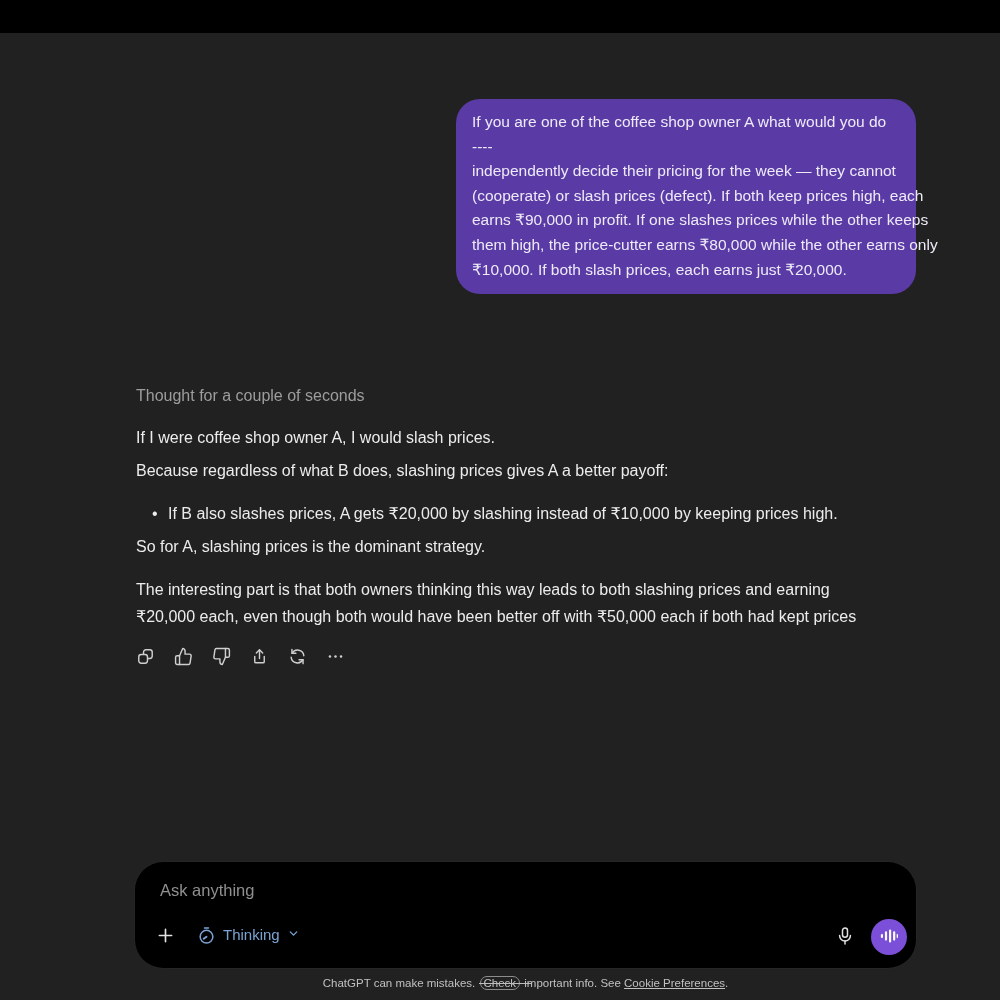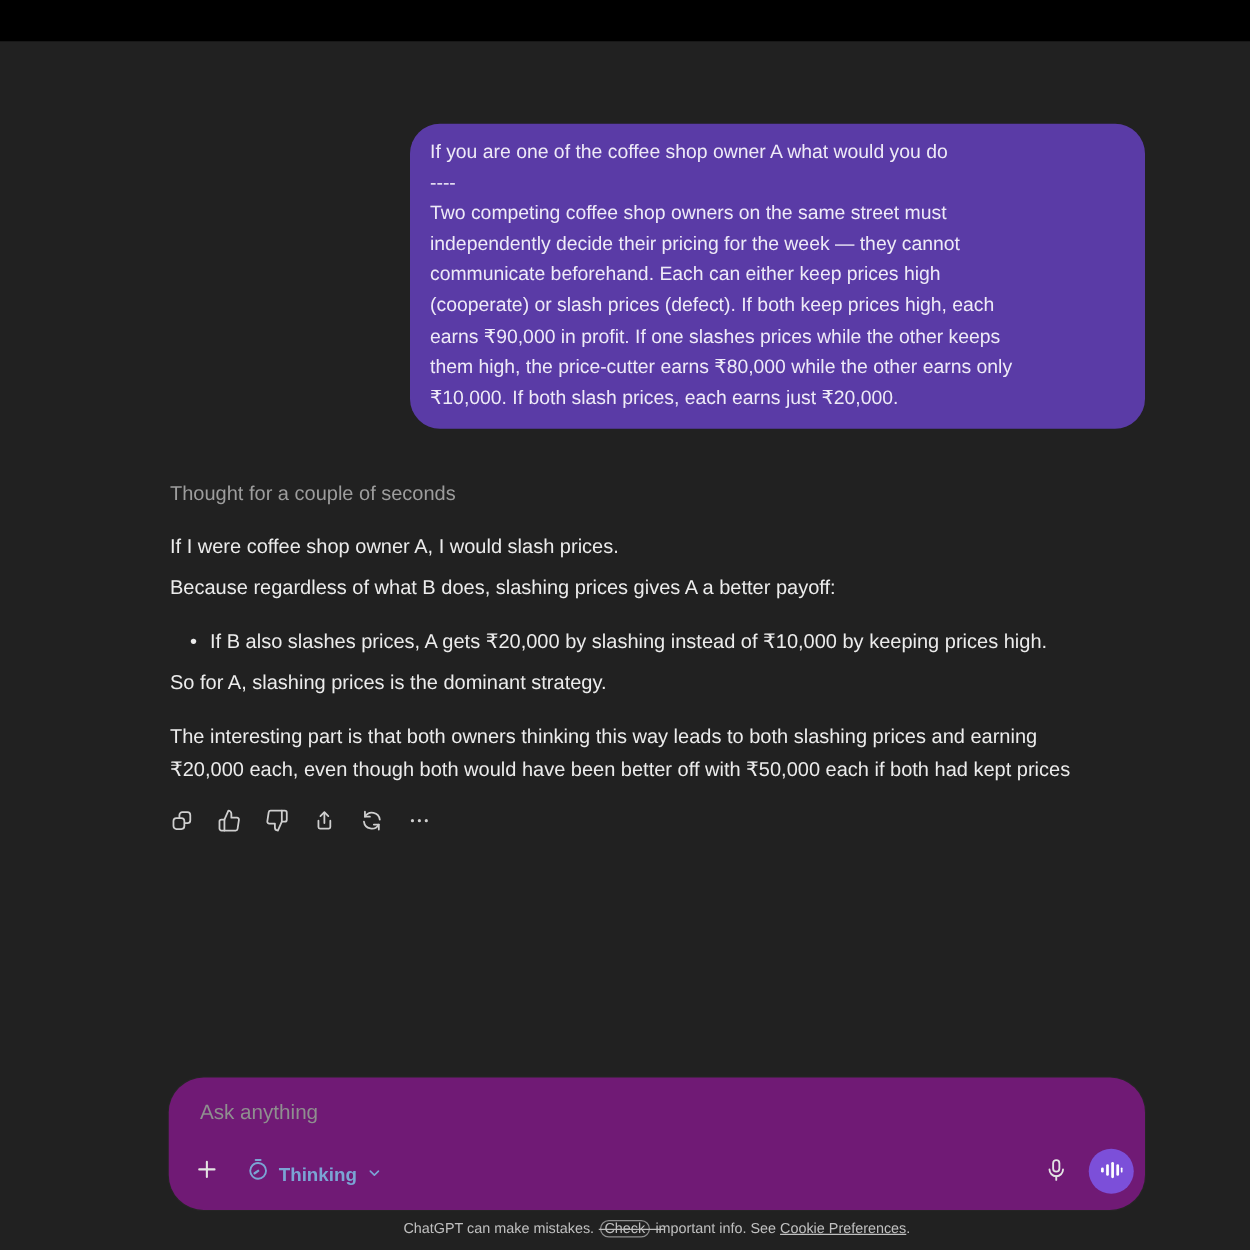--- a/index.html
+++ b/index.html
@@ -9,21 +9,21 @@
     font-family: "Liberation Sans", "DejaVu Sans", sans-serif;
     color: #ececec;
     position: relative;
   }
   .topbar {
     position: absolute; top: 0; left: 0; width: 1000px; height: 33px;
     background: #000;
   }
   
   .user-bubble {
-    position: absolute; top: 99px; right: 84px; width: 588px;
+    position: absolute; top: 99px; right: 84px; width: 460px;
     background: #5a3ba6;
     border-radius: 24px;
     padding: 11px 16px 12px 16px;
     color: #eeeaf7;
     font-size: 15.5px;
   }
   .user-bubble .line { line-height: 24.6px; white-space: pre; }
   
   .response {
     position: absolute; top: 383px; left: 136px; width: 782px;
@@ -50,45 +50,44 @@
   
   .action-row { display: flex; align-items: center; gap: 12px; margin-left: -4px; }
   .action-btn {
     width: 26px; height: 26px; display: flex; align-items: center; justify-content: center;
     border-radius: 6px; cursor: pointer; color: #cfcfcf; background: transparent; border: none;
   }
   .action-btn svg { display: block; }
   
   .composer {
     position: absolute; top: 862px; left: 135px; width: 781px; height: 106px;
-    background: #701a75;
+    background: #000000;
     border-radius: 28px;
     display: flex; flex-direction: column;
     box-shadow: 0 0 0 1px rgba(255,255,255,0.02);
   }
   .composer-input {
     flex: 1; padding: 19px 25px 0 25px;
     font-size: 16.5px; color: #8f8f8f; cursor: text;
   }
   .composer-row {
     display: flex; align-items: center;
     padding: 0 9px 13px 14px; gap: 8px;
   }
   .icon-btn {
     width: 32px; height: 32px; border-radius: 50%;
     display: flex; align-items: center; justify-content: center;
     color: #e3e3e3; cursor: pointer; background: transparent; border: none;
   }
   .thinking-pill {
-    display: flex; align-items: flex-end; gap: 7px;
+    display: flex; align-items: flex-start; gap: 7px;
     color: #7ba4d4; font-size: 15px;
     padding: 6px 8px; border-radius: 16px; cursor: pointer;
     background: transparent; border: none;
     font-family: "Liberation Sans", "DejaVu Sans", sans-serif;
-    font-weight: bold;
   }
   .spacer { flex: 1; }
   .voice-btn {
     width: 36px; height: 36px; border-radius: 50%;
     background: #7c4fd9; border: none; cursor: pointer;
     display: flex; align-items: center; justify-content: center;
     margin-left: 2px;
   }
   
   .footer {
@@ -109,23 +108,21 @@
   }
 </style>
 </head>
 <body>
 
 <div class="topbar"></div>
 
 <div class="user-bubble">
   <div class="line">If you are one of the coffee shop owner A what would you do</div>
   <div class="line">----</div>
-  <div class="line">Two competing coffee shop owners on the same street must</div>
   <div class="line">independently decide their pricing for the week — they cannot</div>
-  <div class="line">communicate beforehand. Each can either keep prices high</div>
   <div class="line">(cooperate) or slash prices (defect). If both keep prices high, each</div>
   <div class="line">earns ₹90,000 in profit. If one slashes prices while the other keeps</div>
   <div class="line">them high, the price-cutter earns ₹80,000 while the other earns only</div>
   <div class="line">₹10,000. If both slash prices, each earns just ₹20,000.</div>
 </div>
 
 <div class="response">
   <div class="thought">Thought for a couple of seconds</div>
   <p class="p1">If I were coffee shop owner A, I would slash prices.</p>
   <p class="p2">Because regardless of what B does, slashing prices gives A a better payoff:</p>

